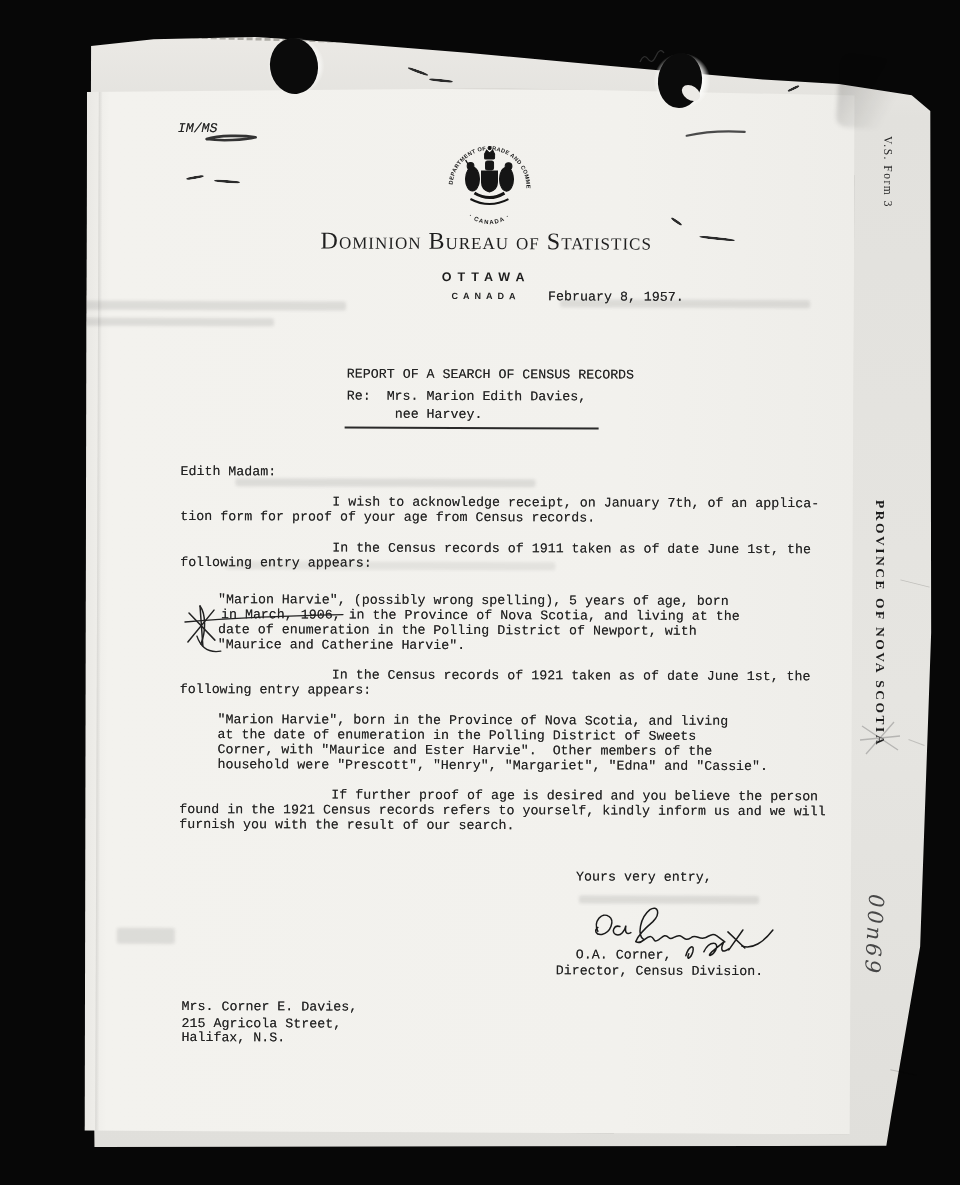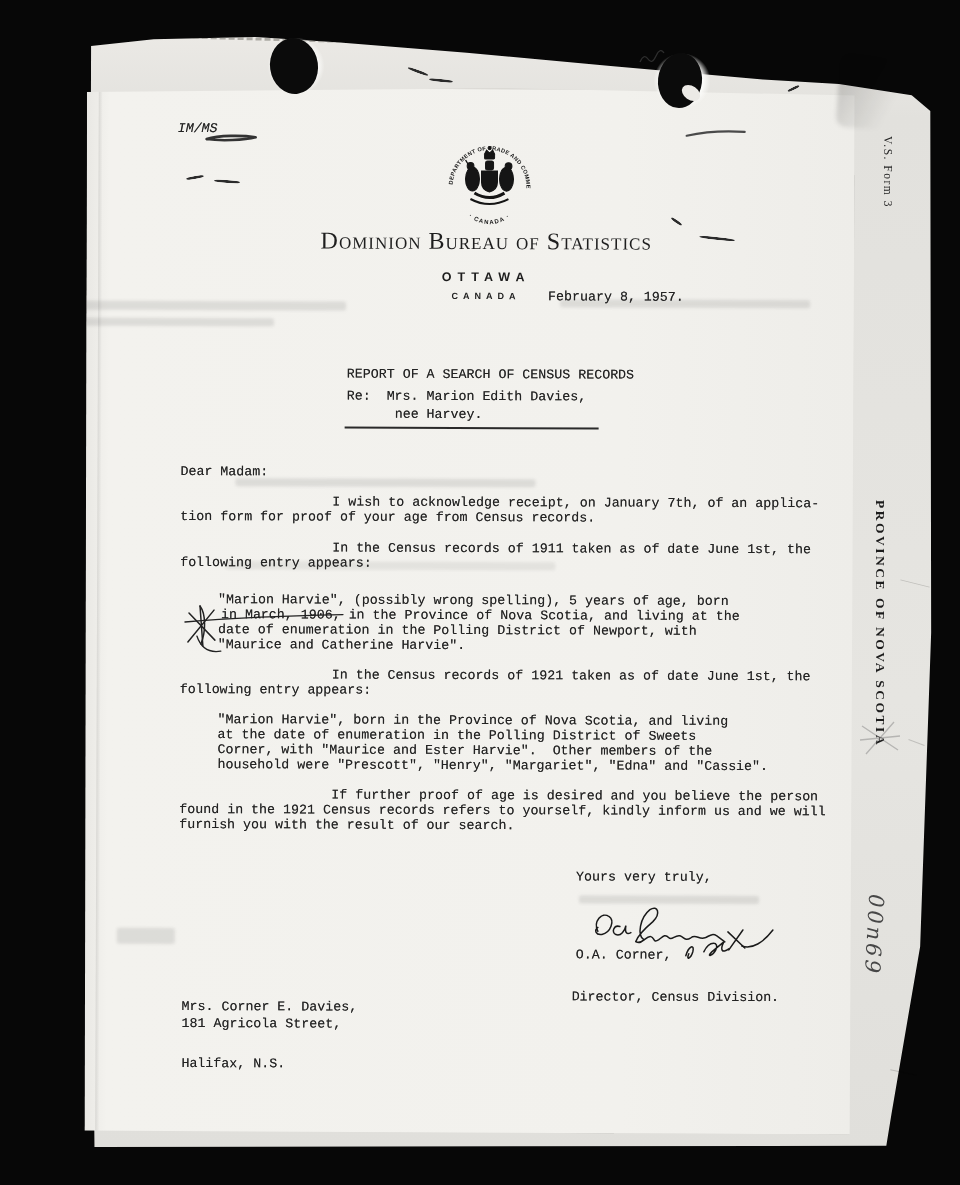--- a/index.html
+++ b/index.html
@@ -124,21 +124,21 @@
     <div class="serif-head">Dominion Bureau of Statistics</div>
     <div class="city">OTTAWA</div>
     <div class="country">CANADA</div>
     <div class="typed" style="left:462px;top:200px;">February 8, 1957.</div>
 
     <div class="typed" style="left:261px;top:278px;">REPORT OF A SEARCH OF CENSUS RECORDS</div>
     <div class="typed" style="left:261px;top:300px;font-family:Liberation Mono, monospace;">Re:  Mrs. Marion Edith Davies,</div>
     <div class="typed" style="left:309px;top:318px;">nee Harvey.</div>
     <div class="re-underline"></div>
 
-    <div class="typed" style="left:95px;top:376px;">Dear Madam:</div>
+    <div class="typed" style="left:95px;top:376px;">Edith Madam:</div>
 
     <div class="typed" style="left:247px;top:406px;">I wish to acknowledge receipt, on January 7th, of an applica-</div>
     <div class="typed" style="left:95px;top:421px;">tion form for proof of your age from Census records.</div>
 
     <div class="typed" style="left:247px;top:452px;">In the Census records of 1911 taken as of date June 1st, the</div>
     <div class="typed" style="left:95px;top:467px;">following entry appears:</div>
 
     <div class="typed" style="left:133px;top:504px;">"Marion Harvie", (possibly wrong spelling), 5 years of age, born</div>
     <div class="typed" style="left:136px;top:519px;">in March, 1906, in the Province of Nova Scotia, and living at the</div>
     <div class="typed" style="left:133px;top:534px;">date of enumeration in the Polling District of Newport, with</div>
@@ -160,41 +160,41 @@
 
     <div class="typed" style="left:133px;top:624px;">"Marion Harvie", born in the Province of Nova Scotia, and living</div>
     <div class="typed" style="left:133px;top:639px;">at the date of enumeration in the Polling District of Sweets</div>
     <div class="typed" style="left:133px;top:654px;">Corner, with "Maurice and Ester Harvie".  Other members of the</div>
     <div class="typed" style="left:133px;top:669px;">household were "Prescott", "Henry", "Margariet", "Edna" and "Cassie".</div>
 
     <div class="typed" style="left:247px;top:699px;">If further proof of age is desired and you believe the person</div>
     <div class="typed" style="left:95px;top:714px;">found in the 1921 Census records refers to yourself, kindly inform us and we will</div>
     <div class="typed" style="left:95px;top:729px;">furnish you with the result of our search.</div>
 
-    <div class="typed" style="left:492px;top:780px;">Yours very truly,</div>
+    <div class="typed" style="left:492px;top:780px;">Yours very entry,</div>
 
     <svg class="sig-svg" style="left:498px;top:812px;" width="200" height="64" viewBox="0 0 200 64">
       <g stroke="#1a1a1a" stroke-width="1.5" fill="none" stroke-linecap="round">
         <path d="M16,30 C11,20 20,10 27,15 C33,19 29,31 20,33 C14,34 12,29 16,26"></path>
         <path d="M38,25 C32,23 29,31 34,33 C39,35 43,29 44,24 C43,30 44,34 49,31"></path>
         <path d="M62,38 C55,34 58,16 68,8 C76,3 79,12 71,20 C64,26 56,34 54,40"></path>
         <path d="M54,40 C60,44 64,34 69,35 C73,36 71,42 77,38 C81,35 83,32 87,36 C90,39 93,33 98,34 C102,35 103,40 109,36 C114,32 117,38 123,36 C128,34 130,31 135,34 L143,40"></path>
         <path d="M146,30 L163,46 M161,28 L147,48"></path>
         <path d="M160,44 C170,48 182,40 191,28"></path>
         <path d="M104,54 C107,44 113,42 111,50 C109,57 104,59 107,52"></path>
         <path d="M122,50 C128,38 138,40 134,48 C131,54 124,56 130,50 L142,40 C138,48 140,52 147,47"></path>
       </g>
     </svg>
 
     <div class="typed" style="left:492px;top:858px;">O.A. Corner,</div>
-    <div class="typed" style="left:488px;top:874px;margin-top:26px;">Director, Census Division.</div>
+    <div class="typed" style="left:472px;top:874px;">Director, Census Division.</div>
 
     <div class="typed" style="left:98px;top:911px;">Mrs. Corner E. Davies,</div>
-    <div class="typed" style="left:98px;top:928px;">181 Agricola Street,</div>
-    <div class="typed" style="left:98px;top:968px;">Halifax, N.S.</div>
+    <div class="typed" style="left:98px;top:928px;">215 Agricola Street,</div>
+    <div class="typed" style="left:98px;top:942px;">Halifax, N.S.</div>
   </div>
 
   <div class="topfold"></div>
 
   <div class="halo" style="left:258px;top:28px;width:76px;height:76px;"></div>
   <div class="hole" style="left:270px;top:38px;width:48px;height:56px;transform:rotate(-8deg);"></div>
   <div class="halo" style="left:644px;top:44px;width:76px;height:74px;"></div>
   <div class="hole" style="left:658px;top:53px;width:44px;height:55px;transform:rotate(6deg);"></div>
   <div class="hole-glint" style="left:681px;top:86px;width:20px;height:14px;transform:rotate(35deg);"></div>
 

